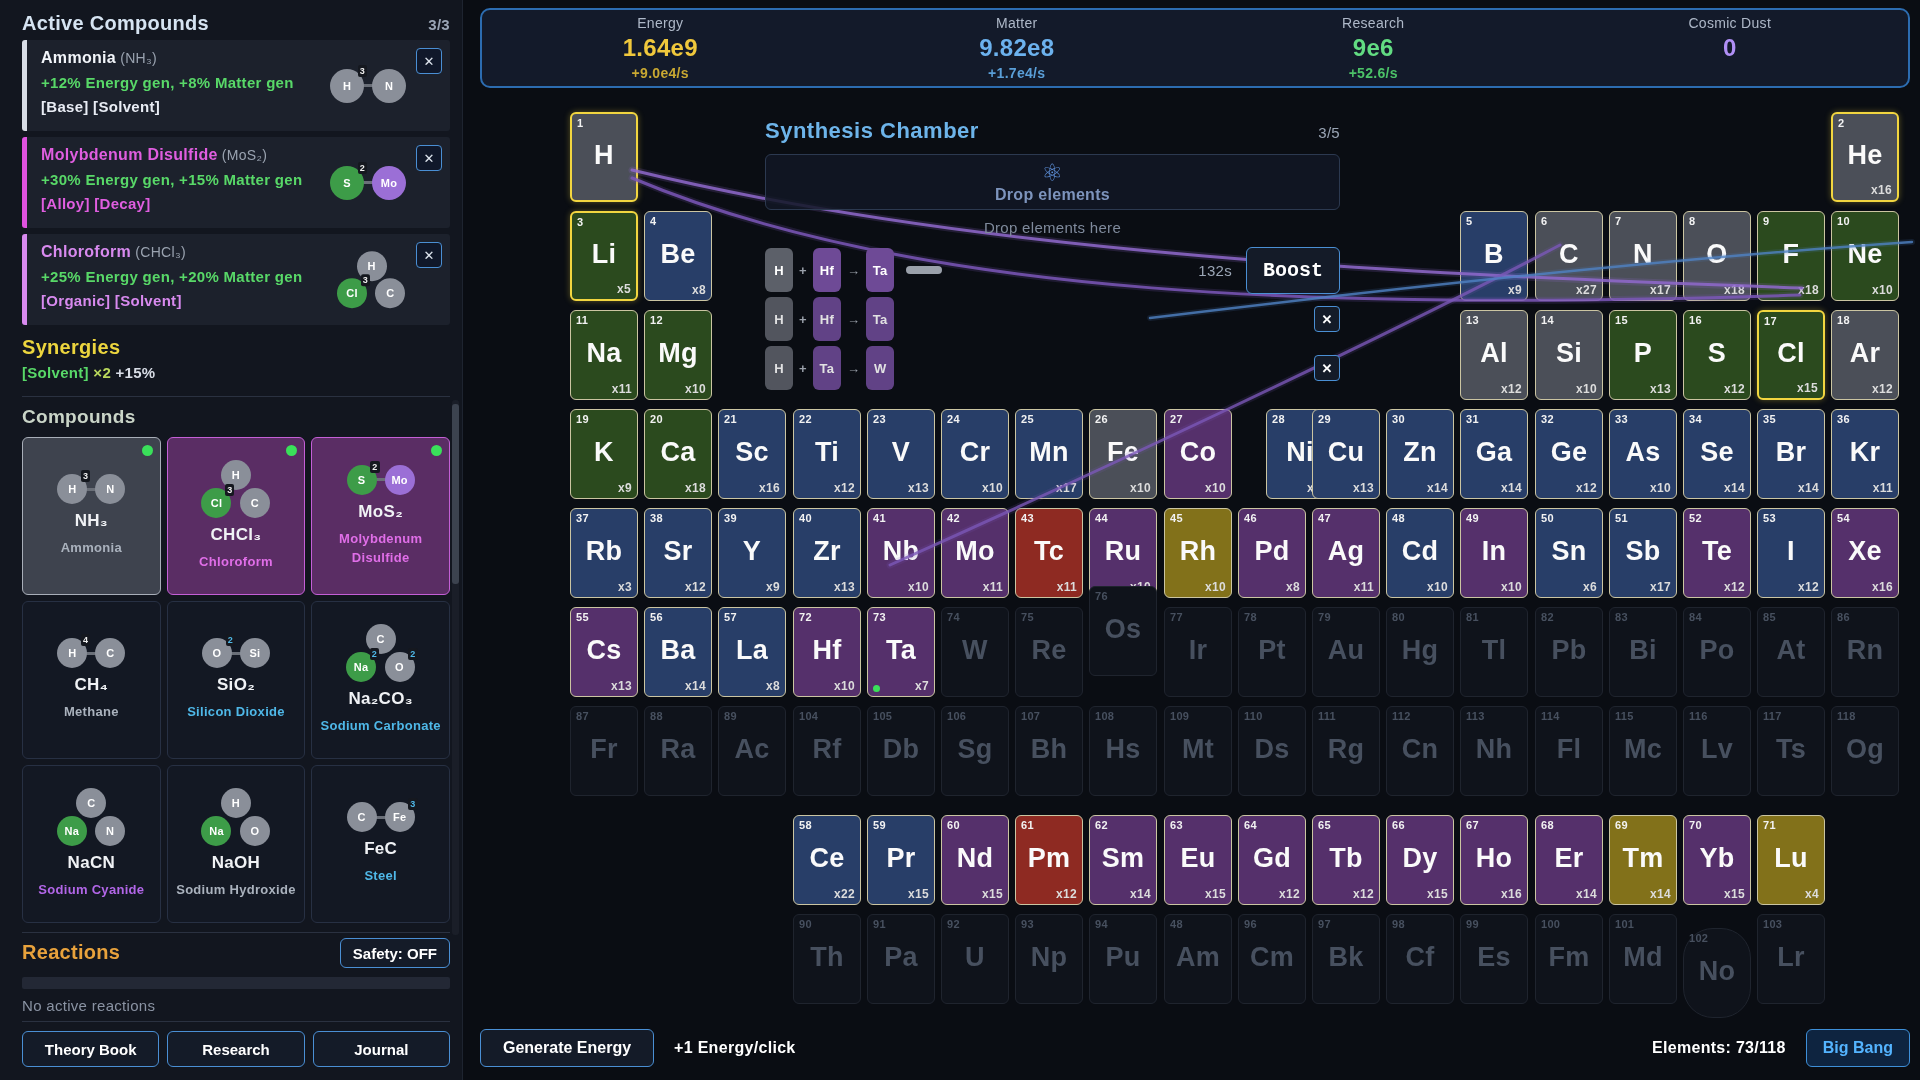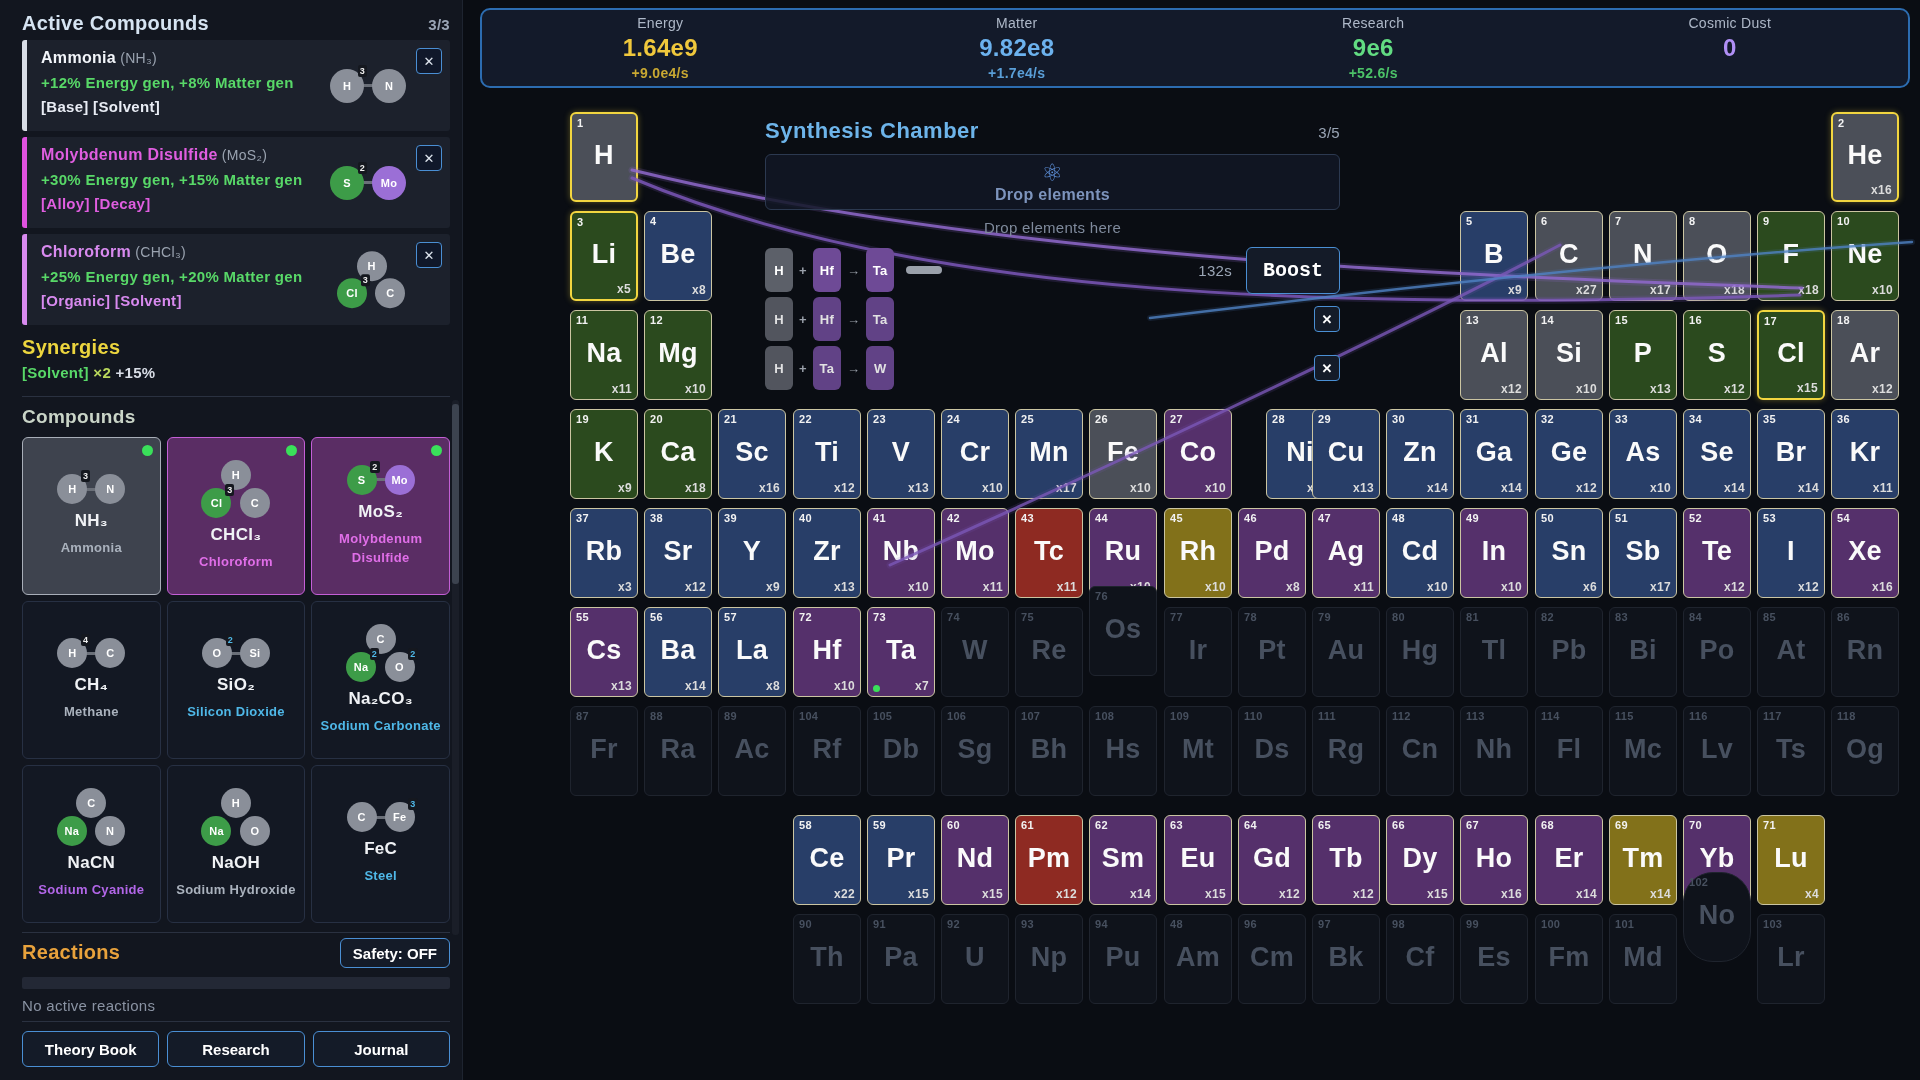--- a/index.html
+++ b/index.html
@@ -918,21 +918,21 @@
         <span class="t-sym">Es</span>
       </div>
       <div class="tile k-off" style="left: 1535px; top: 914px;">
         <span class="t-num">100</span>
         <span class="t-sym">Fm</span>
       </div>
       <div class="tile k-off" style="left: 1609px; top: 914px;">
         <span class="t-num">101</span>
         <span class="t-sym">Md</span>
       </div>
-      <div class="tile k-off" style="left: 1683px; top: 872px; border-radius: 30px;">
+      <div class="tile k-off" style="left: 1683px; top: 928px; border-radius: 30px;">
         <span class="t-num">102</span>
         <span class="t-sym">No</span>
       </div>
       <div class="tile k-off" style="left: 1757px; top: 914px;">
         <span class="t-num">103</span>
         <span class="t-sym">Lr</span>
       </div>
     </div>
 
   <div id="chamber">
@@ -971,14 +971,24 @@
           <span class="qsep">+</span>
           <div class="qchip qc-purple">Ta</div>
           <span class="qsep">→</span>
           <div class="qchip qc-purple">W</div>
           <div class="qspacer"></div>
           <button class="btn qx">✕</button>
         </div>
       </div>
   </div>
 
+  <div id="footer">
+    <div class="f-left">
+      <button id="gen-btn" class="btn">Generate Energy</button>
+      <span id="click-rate">+1 Energy/click</span>
+    </div>
+    <div class="f-right">
+      <span id="elements-count">Elements: 73/118</span>
+      <button id="bigbang-btn" class="btn">Big Bang</button>
+    </div>
+  </div>
 
 </div>
 
 </body></html>

